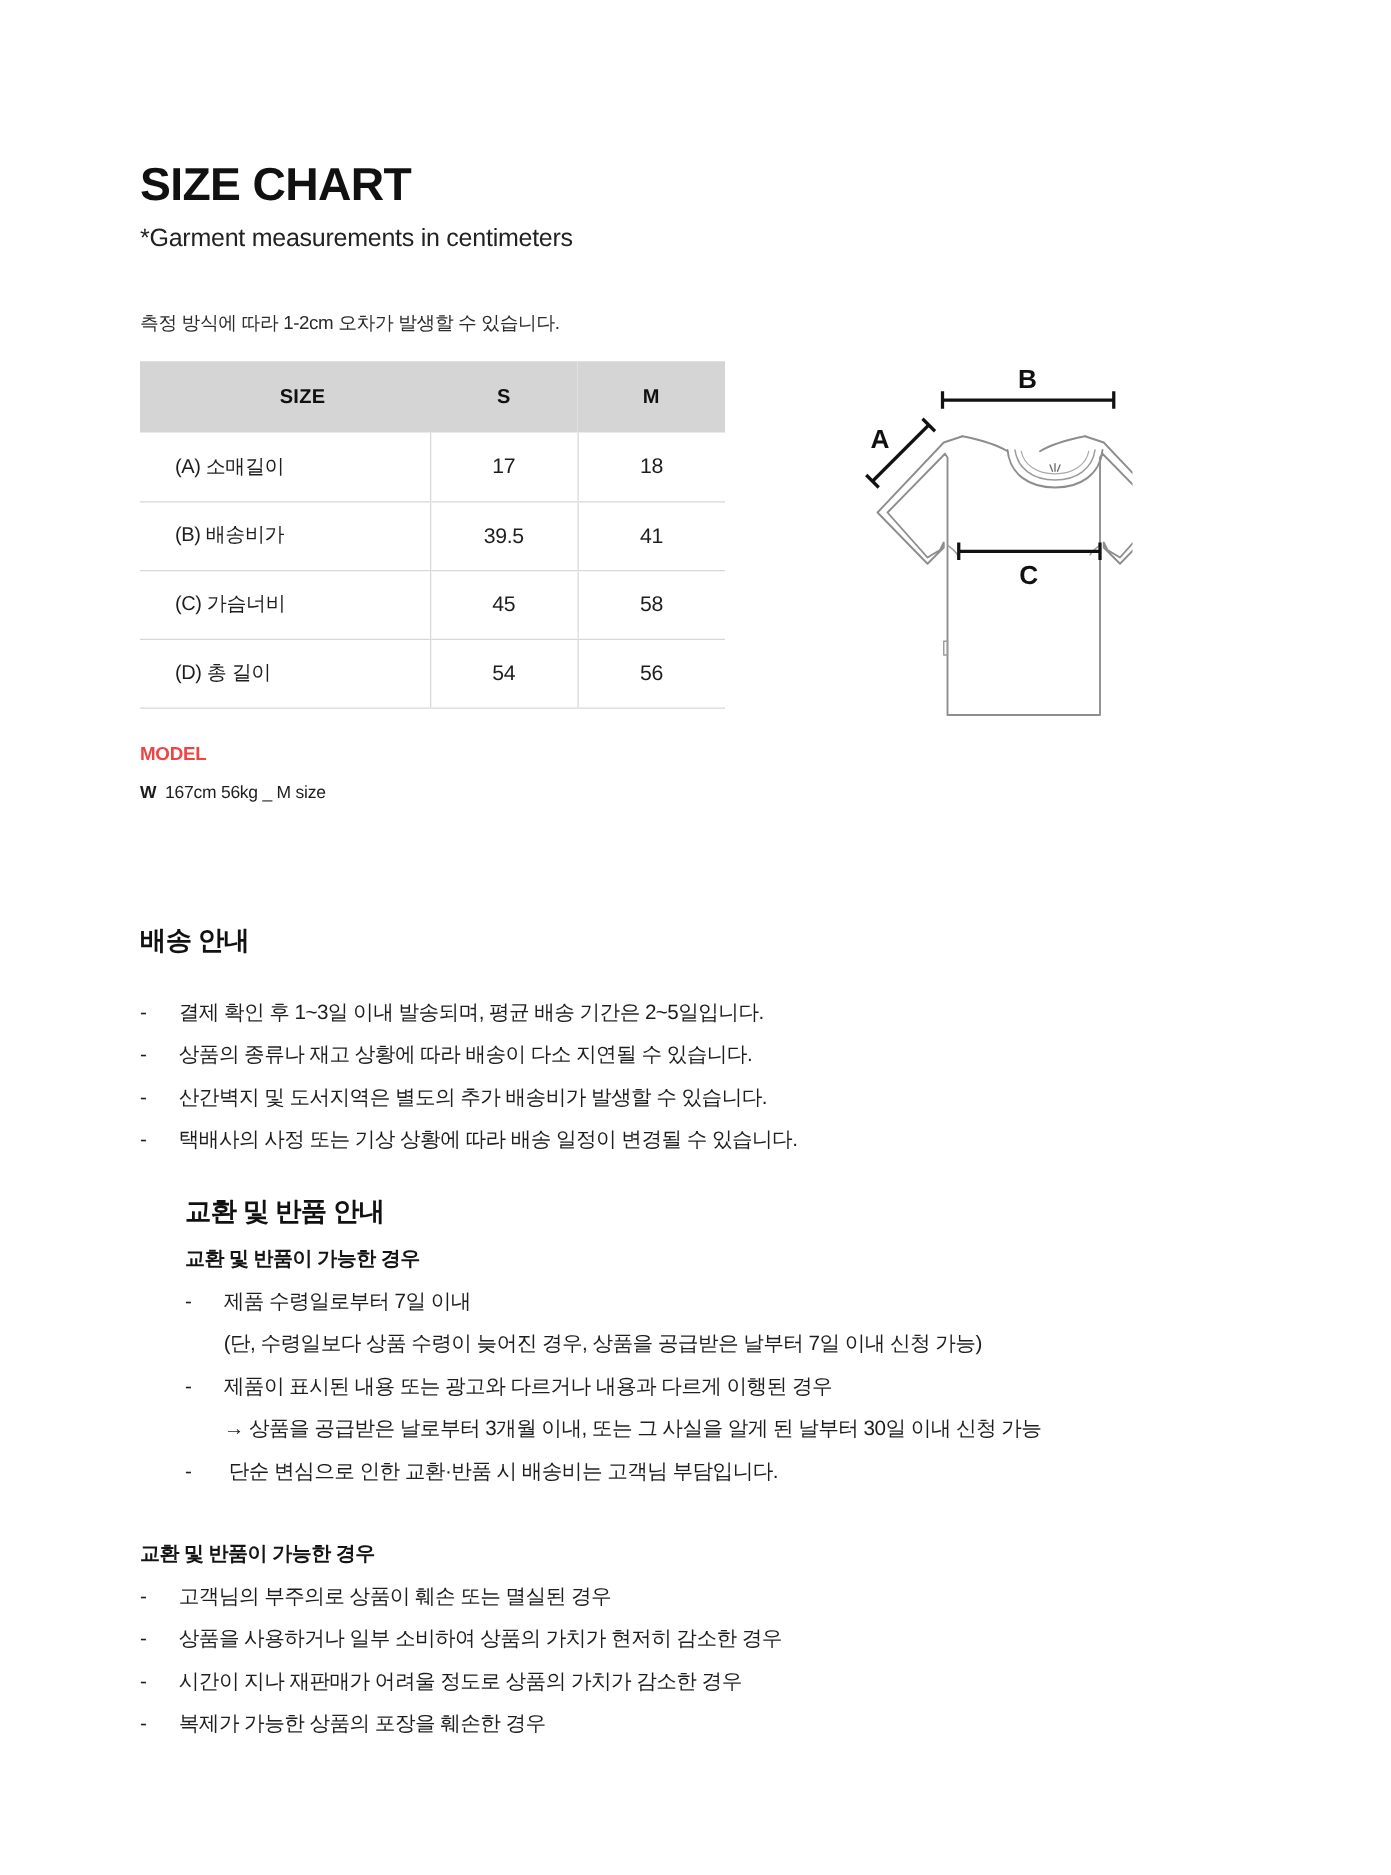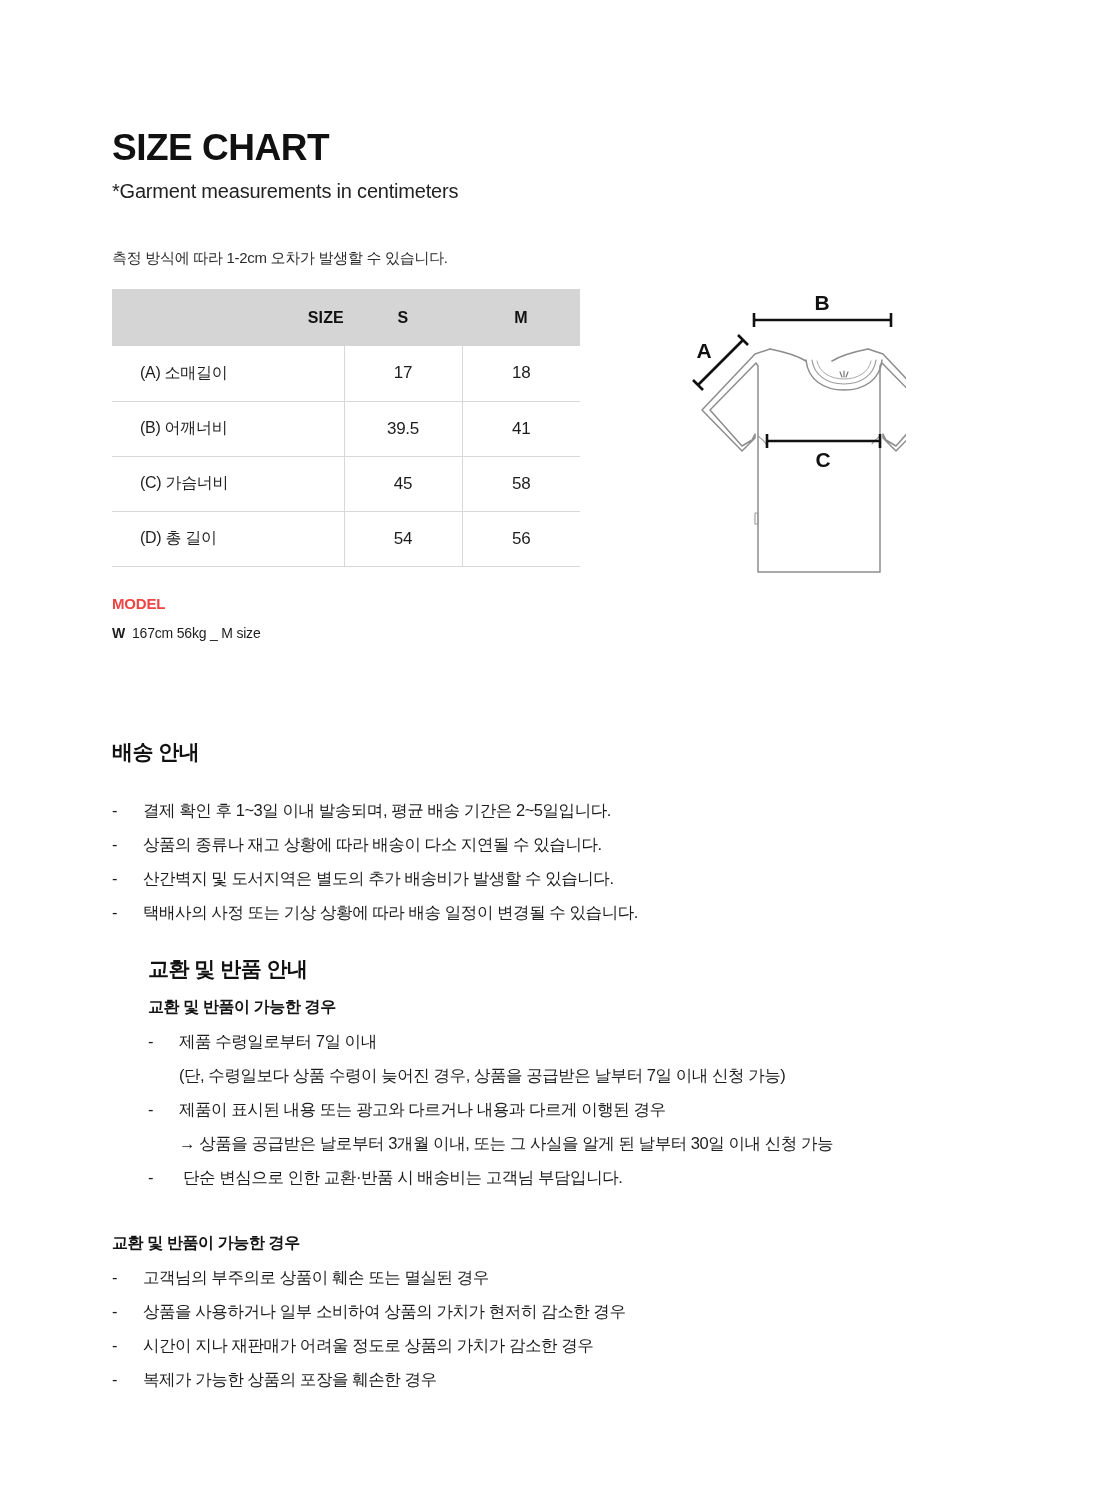--- a/index.html
+++ b/index.html
@@ -47,21 +47,21 @@
   }
   .size-table thead th {
     background: #d5d5d5;
     height: 57px;
     font-size: 16px;
     font-weight: 700;
     color: #111111;
     letter-spacing: 0.2px;
     border: none;
   }
-  .size-table thead th.c-label { text-align: right; padding-left: 28px; }
+  .size-table thead th.c-label { text-align: center; padding-left: 28px; }
   .size-table thead th.c-val { text-align: center; }
   .size-table tbody td {
     height: 55px;
     font-size: 16px;
     font-weight: 400;
     color: #1d1d1d;
     border-bottom: 1px solid #d8d8d8;
     letter-spacing: -0.3px;
   }
   .size-table tbody tr:last-child td { border-bottom: 1px solid #d8d8d8; }
@@ -154,21 +154,21 @@
         <th class="c-val">M</th>
       </tr>
     </thead>
     <tbody>
       <tr>
         <td class="c-label">(A) 소매길이</td>
         <td class="c-val">17</td>
         <td class="c-val">18</td>
       </tr>
       <tr>
-        <td class="c-label">(B) 어깨너비</td>
+        <td class="c-label">(B) 배송비가</td>
         <td class="c-val">39.5</td>
         <td class="c-val">41</td>
       </tr>
       <tr>
         <td class="c-label">(C) 가슴너비</td>
         <td class="c-val">45</td>
         <td class="c-val">58</td>
       </tr>
       <tr>
         <td class="c-label">(D) 총 길이</td>

